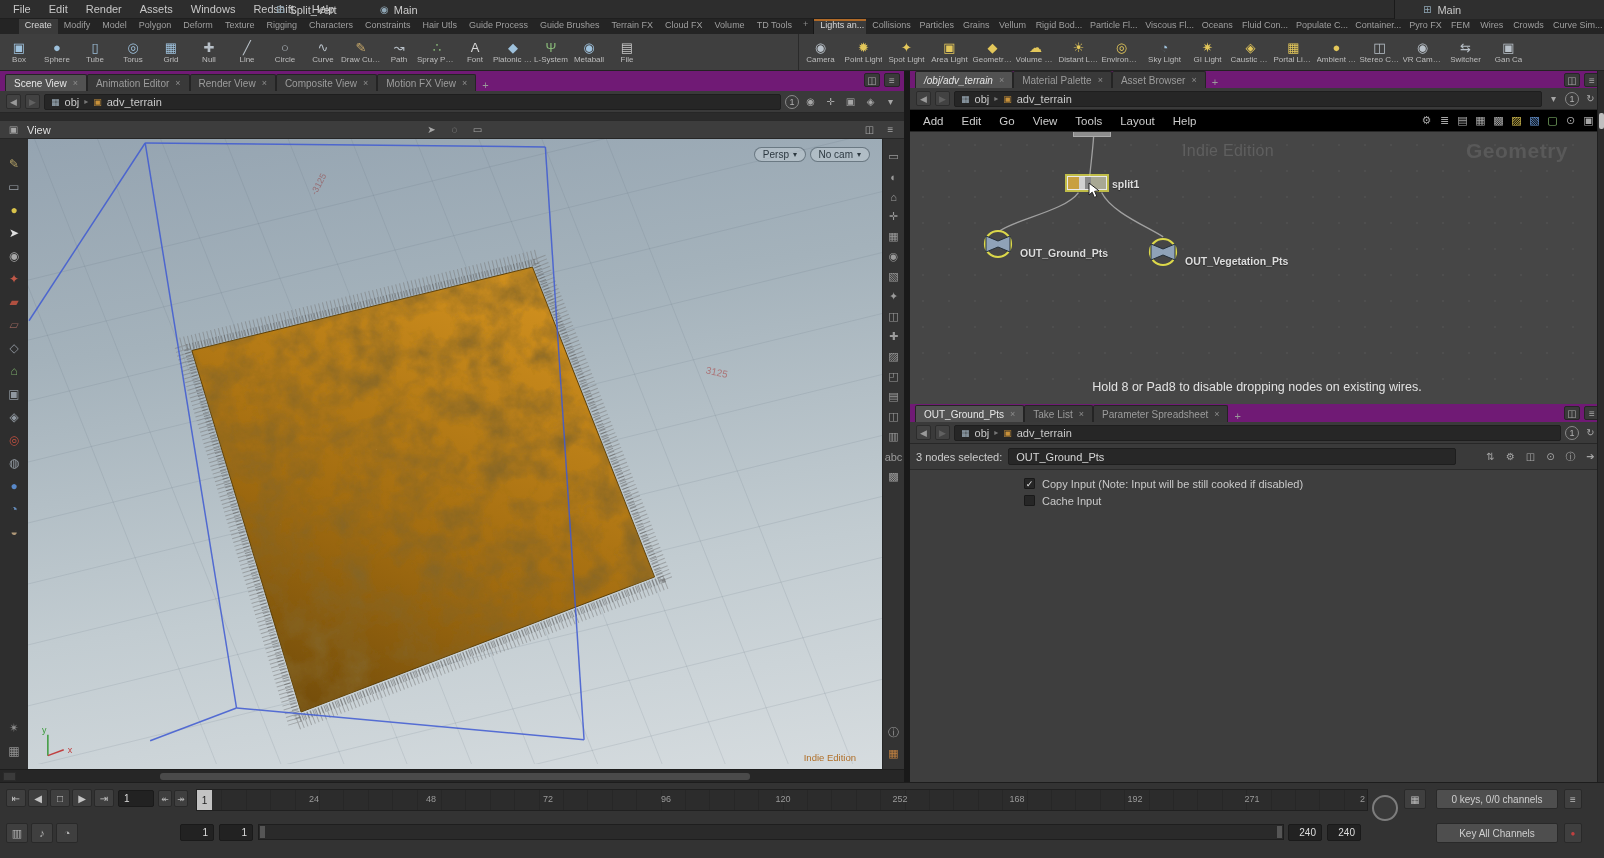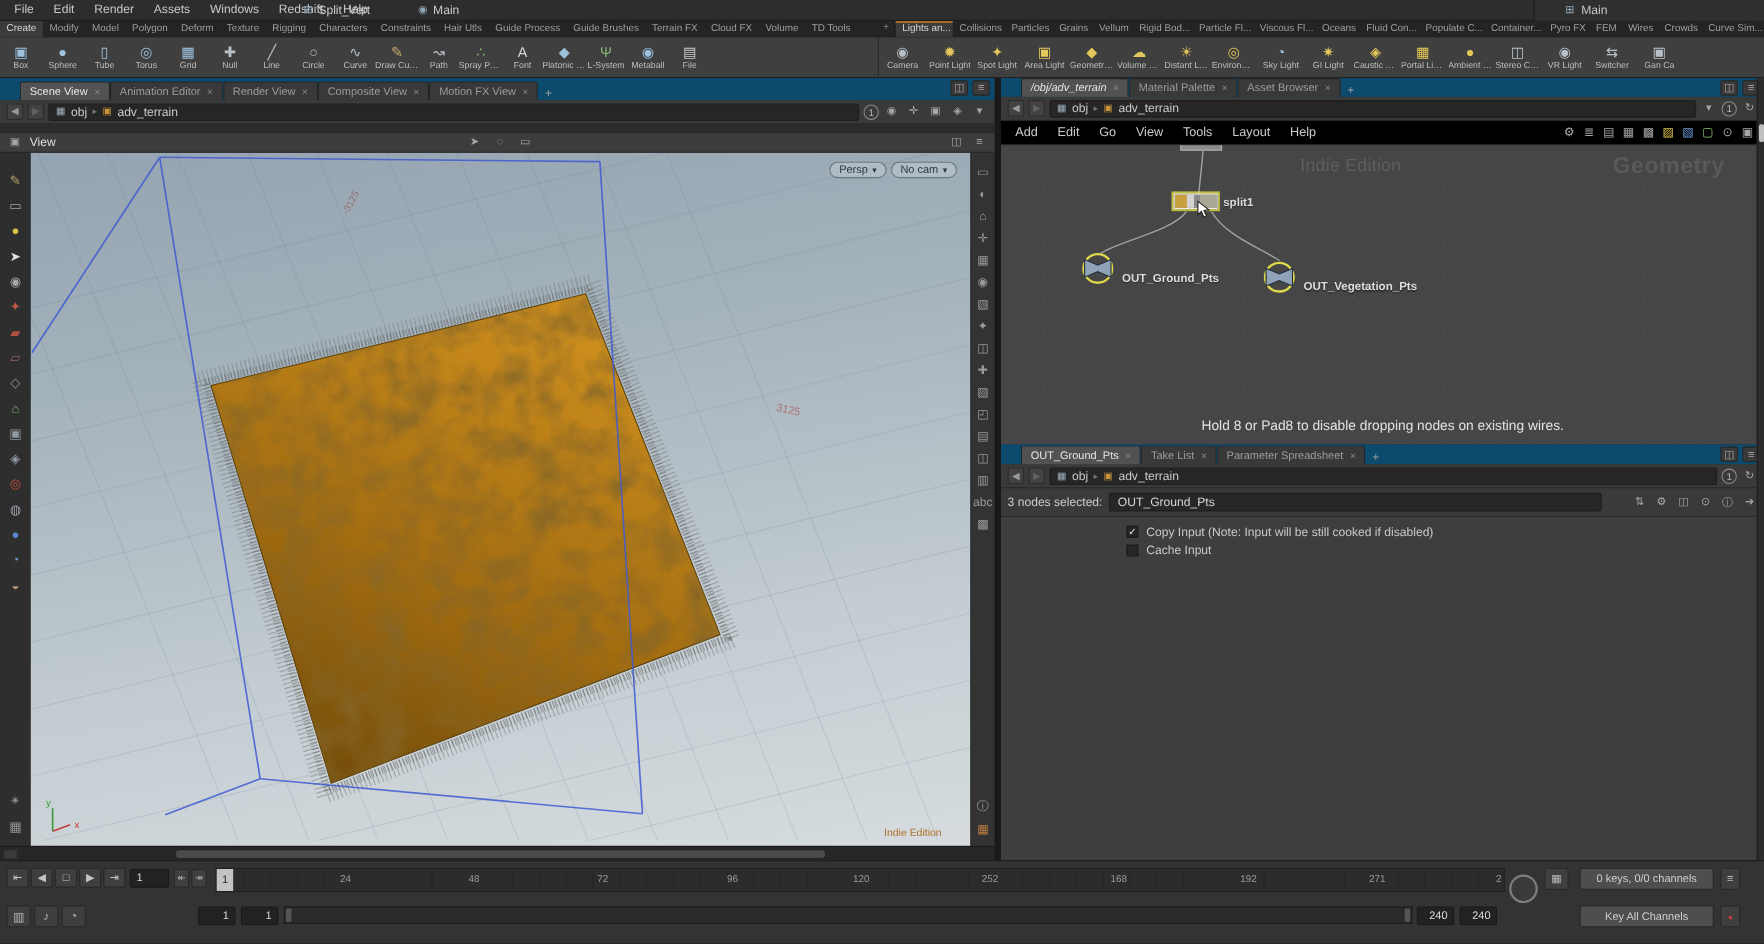--- a/index.html
+++ b/index.html
@@ -13,21 +13,21 @@
            border-bottom:1px solid #1f1f1f;display:flex;align-items:center;font-size:11px;padding-left:4px;}
   .menu-item{padding:1px 9px;color:#c8c8c8;}
   .mb-combo{position:absolute;top:0;height:19px;display:flex;align-items:center;gap:5px;font-size:11px;color:#cdcdcd;}
   .mb-ico{font-size:10px;color:#8fa6b5;}
   #mb-right{position:absolute;right:0;top:0;width:210px;height:19px;background:#2f2f2f;border-left:1px solid #1a1a1a;
             display:flex;align-items:center;gap:6px;padding-left:28px;font-size:11px;}
 
   
   #shelf-tabs{position:absolute;left:0;top:19px;width:1604px;height:15px;background:#242424;display:flex;font-size:9px;color:#9f9f9f;overflow:hidden;}
   .shelf-grp-tabs{display:flex;overflow:hidden;}
-  .shelf-grp-tabs.left{width:798px;flex:none;}
+  .shelf-grp-tabs.left{width:798px;flex:none;justify-content:flex-end;}
   .shelf-grp-tabs.right{flex:1;border-left:1px solid #161616;}
   .shelf-tab{padding:1px 6px;white-space:nowrap;flex:0 1 auto;min-width:0;overflow:hidden;}
   .shelf-grp-tabs .shelf-tab:first-of-type{background:#3b3b3b;color:#d8d8d8;}
   .shelf-grp-tabs.right .shelf-tab:first-of-type{box-shadow:inset 0 2px 0 #b06a28;}
   .shelf-plus{padding:0 5px;color:#8a8a8a;}
 
   
   #shelf{position:absolute;left:0;top:34px;width:1604px;height:37px;background:#3f3f3f;border-bottom:1px solid #222;display:flex;}
   .shelf-grp{display:flex;overflow:hidden;}
   .shelf-grp.left{width:798px;flex:none;}
@@ -36,21 +36,21 @@
   .shelf-grp.right .tool{width:43px;}
   .tool .g{font-size:13px;line-height:15px;}
   .tool .l{font-size:8px;color:#bdbdbd;max-width:40px;white-space:nowrap;overflow:hidden;text-overflow:ellipsis;}
 
   
   #main{position:absolute;left:0;top:71px;width:1604px;bottom:76px;display:flex;}
   #left-pane{width:910px;flex:none;display:flex;flex-direction:column;background:#2e2e2e;border-right:6px solid #191919;}
   #right-pane{flex:1;display:flex;flex-direction:column;background:#2e2e2e;}
 
   
-  .tabs{height:20px;background:#0c4a6e;display:flex;align-items:flex-end;position:relative;padding-left:18px;}
+  .tabs{height:20px;background:#701a75;display:flex;align-items:flex-end;position:relative;padding-left:5px;}
   .tabs.small{height:17px;}
   .tab{display:flex;align-items:center;gap:6px;padding:2px 8px;font-size:10px;color:#9c9c9c;background:#393939;
        border:1px solid #242424;border-bottom:none;border-radius:2px 2px 0 0;height:17px;white-space:nowrap;}
   .tabs .tab:first-of-type{background:#525252;color:#e6e6e6;}
   .tab .x{font-size:9px;color:#8d8d8d;}
   .tab-plus{padding:0 6px;color:#9a9a9a;font-size:11px;}
   .pane-controls{position:absolute;right:4px;top:2px;display:flex;gap:4px;}
   .pc-btn{width:16px;height:14px;display:flex;align-items:center;justify-content:center;font-size:10px;color:#a5a5a5;background:#3a3a3a;border:1px solid #262626;border-radius:2px;}
   #net-tabs .tab:first-of-type .tlbl{font-style:italic;}
 
@@ -380,21 +380,21 @@
         <span class="l">Ambient Light</span>
       </div>
 
       <div class="tool">
         <span class="g" style="color: rgb(184, 192, 200);">◫</span>
         <span class="l">Stereo Camera</span>
       </div>
 
       <div class="tool">
         <span class="g" style="color: rgb(184, 192, 200);">◉</span>
-        <span class="l">VR Light</span>
+        <span class="l">VR Camera</span>
       </div>
 
       <div class="tool">
         <span class="g" style="color: rgb(184, 192, 200);">⇆</span>
         <span class="l">Switcher</span>
       </div>
 
       <div class="tool">
         <span class="g" style="color: rgb(184, 192, 200);">▣</span>
         <span class="l">Gan Ca</span>

